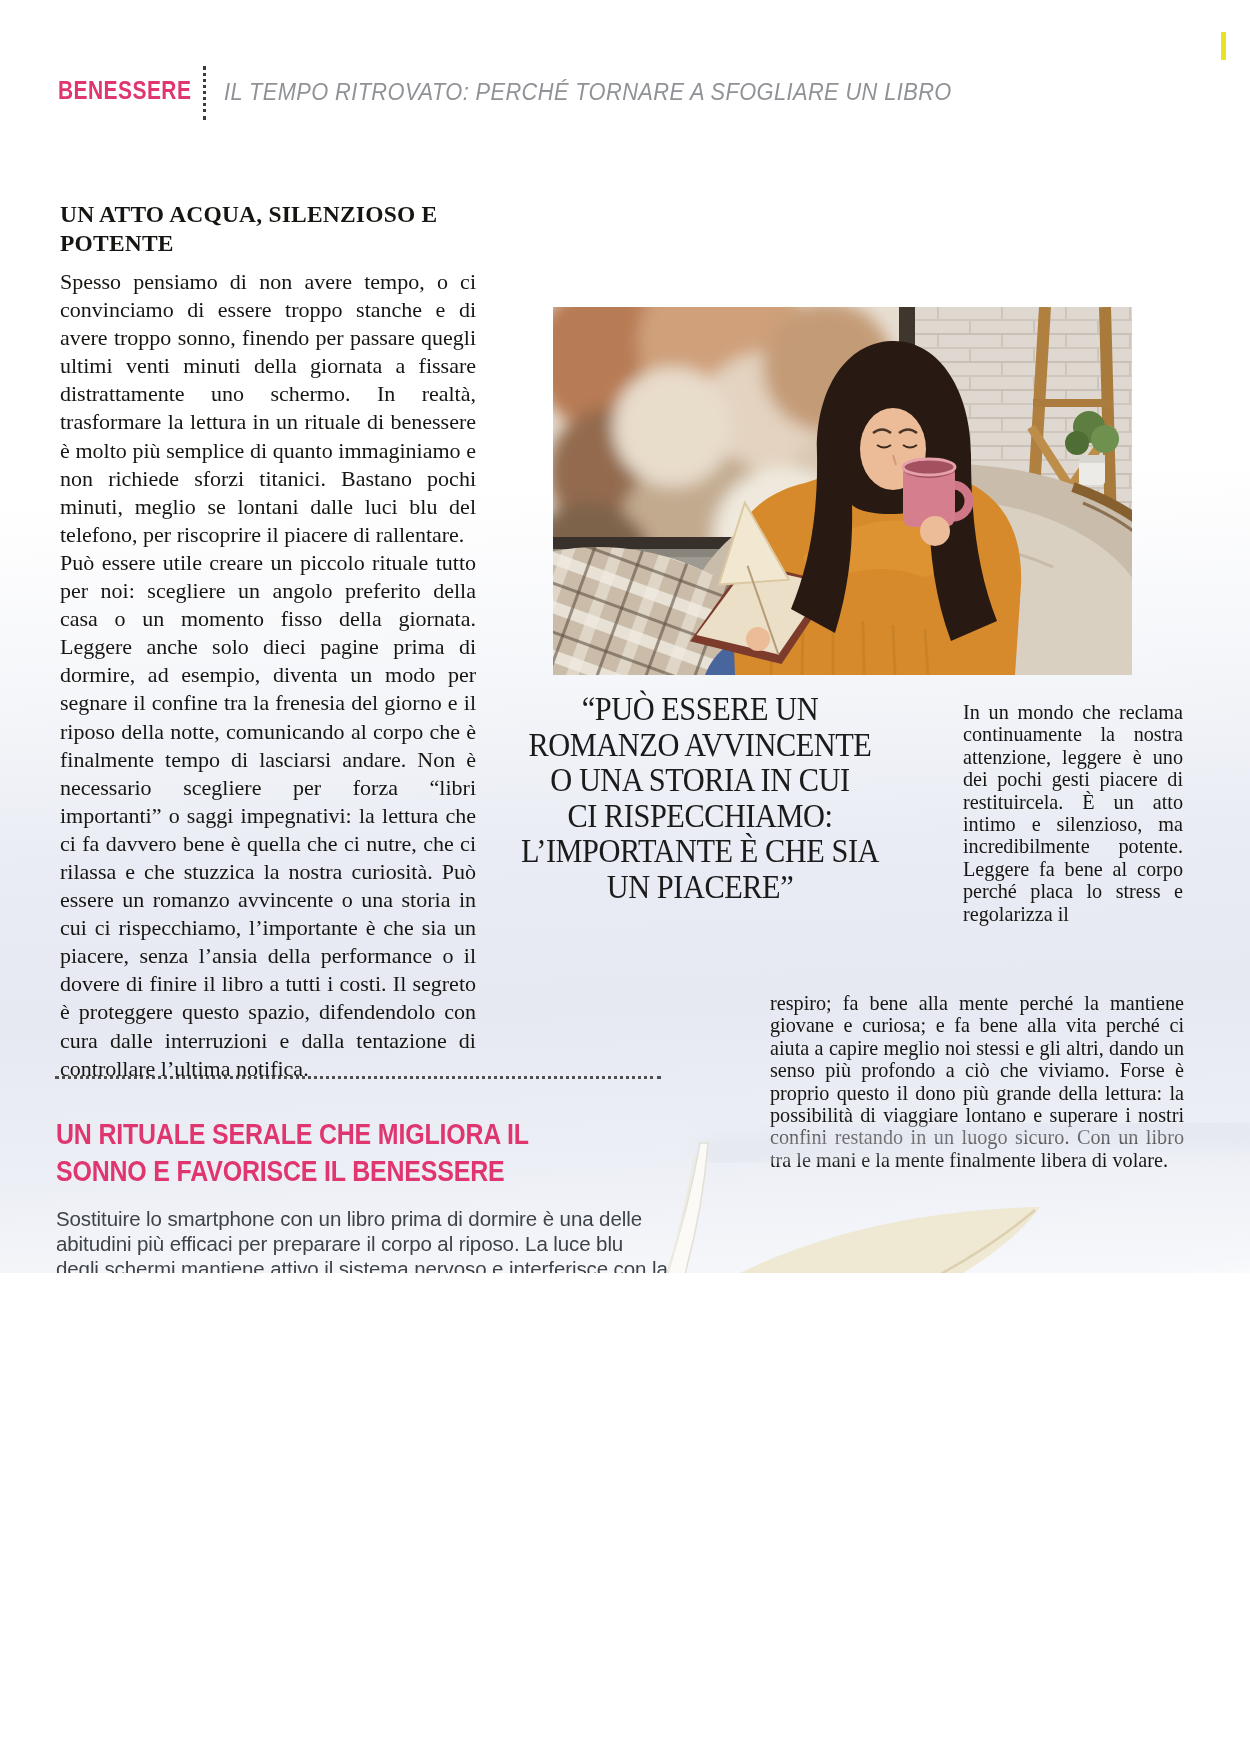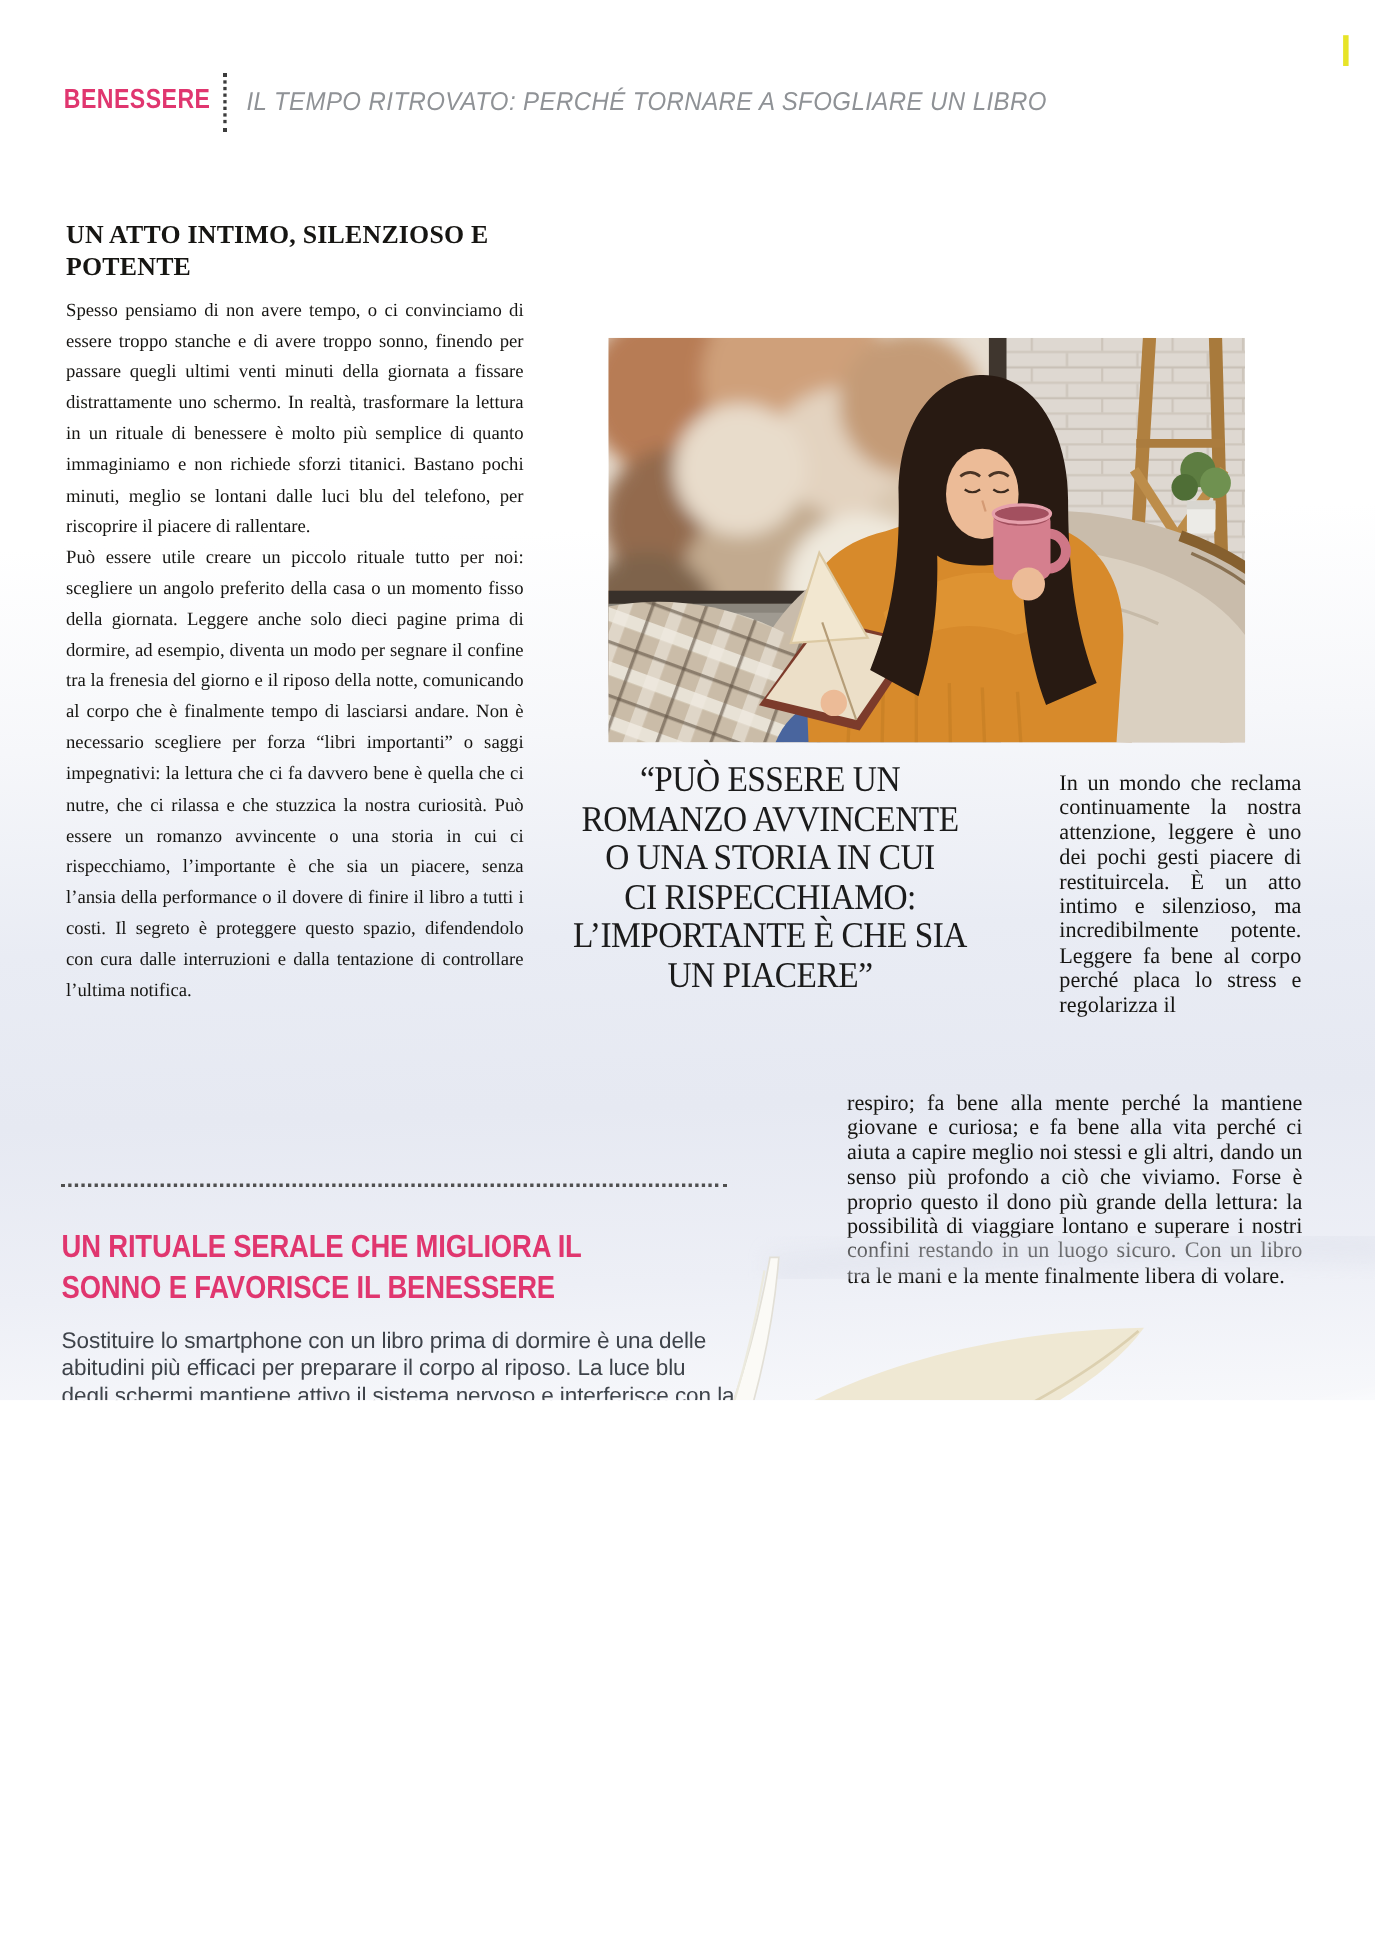--- a/index.html
+++ b/index.html
@@ -25,21 +25,21 @@
   .regmark i{display:block;}
   .regmark .g{background:var(--mark_green);} .regmark .r{background:var(--mark_red);}
   .regmark .b{background:var(--mark_blue);} .regmark .y{background:var(--mark_yellow);}
   
   .intro-heading{
     position:absolute;left:60px;top:200px;width:400px;margin:0;
     font-size:23.5px;line-height:29px;font-weight:bold;color:var(--ink);letter-spacing:.2px;
   }
   .col-left{
     position:absolute;left:60px;top:268px;width:416px;
-    font-size:17px;line-height:28.1px;text-align:justify;color:var(--ink);
+    font-size:22px;line-height:28.1px;text-align:justify;color:var(--ink);
     hyphens:auto;-webkit-hyphens:auto;
   }
   .col-left p{margin:0;}
   .b{font-weight:normal;margin-top:28px;}
   
   .photo{position:absolute;left:553px;top:307px;width:579px;height:368px;overflow:hidden;}
   .photo svg{display:block;}
   
   .pullquote{
     position:absolute;left:470px;top:692px;width:460px;margin:0;
@@ -94,21 +94,21 @@
   <span class="kicker">BENESSERE</span>
   <span class="vdots"></span>
   <h1 class="htitle">IL TEMPO RITROVATO: PERCHÉ TORNARE A SFOGLIARE UN LIBRO</h1>
   <div class="regmark">
     <i class="g"></i>
       <i class="r"></i>
       <i class="b"></i>
       <i class="y"></i>
   </div>
 
-  <h2 class="intro-heading">UN ATTO INTIMO, SILENZIOSO E POTENTE</h2>
+  <h2 class="intro-heading">UN ATTO ACQUA, SILENZIOSO E POTENTE</h2>
   <div class="col-left">
     <p>Spesso pensiamo di non avere tempo, o ci convinciamo di essere troppo stanche e di avere troppo sonno, finendo per passare quegli ultimi venti minuti della giornata a fissare distrattamente uno schermo. In realtà, trasformare la lettura in un rituale di benessere è molto più semplice di quanto immaginiamo e non richiede sforzi titanici. Bastano pochi minuti, meglio se lontani dalle luci blu del telefono, per riscoprire il piacere di rallentare.</p>
     <p><span>Può essere utile creare un piccolo rituale tutto per noi: scegliere un angolo preferito della casa o un momento fisso della giornata. Leggere anche solo dieci pagine prima di dormire, ad esempio, diventa </span><span class="b">un modo per segnare il confine tra la frenesia del giorno e il riposo della notte, comunicando al corpo che è finalmente tempo di lasciarsi andare</span><span>. Non è necessario scegliere per forza “libri importanti” o saggi impegnativi: la lettura che ci fa davvero bene è quella che ci nutre, che ci rilassa e che stuzzica la nostra curiosità. Può essere un romanzo avvincente o una storia in cui ci rispecchiamo, l’importante è che sia un piacere, senza l’ansia della performance o il dovere di finire il libro a tutti i costi. Il segreto è proteggere questo spazio, difendendolo con cura dalle interruzioni e dalla tentazione di controllare l’ultima notifica.</span></p>
   </div>
 
   <div class="photo">
     <svg width="579" height="368" viewBox="0 0 579 368">
       <defs>
         <pattern id="brick" width="64" height="28" patternUnits="userSpaceOnUse">
           <rect width="64" height="28" fill="#ded8d1"></rect>

